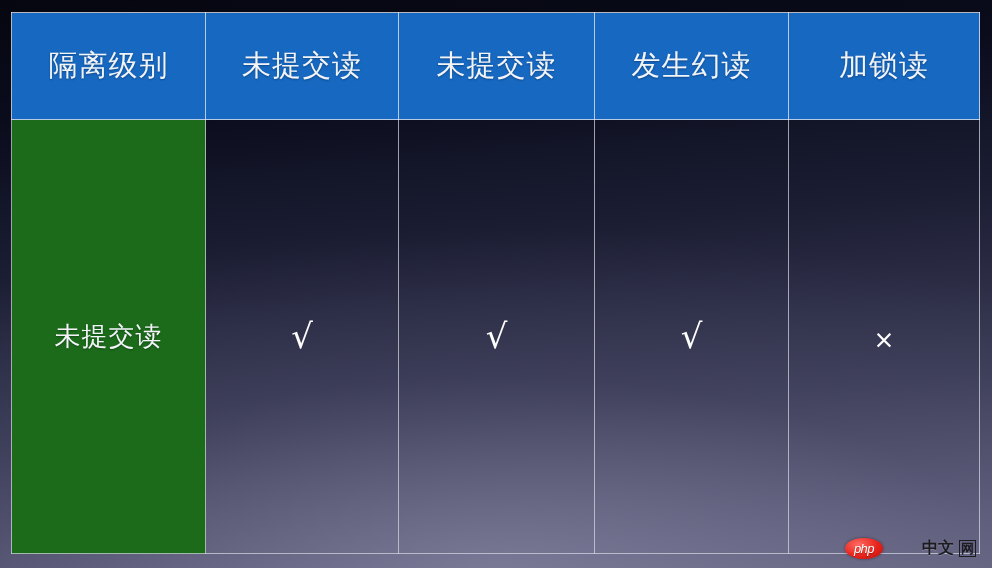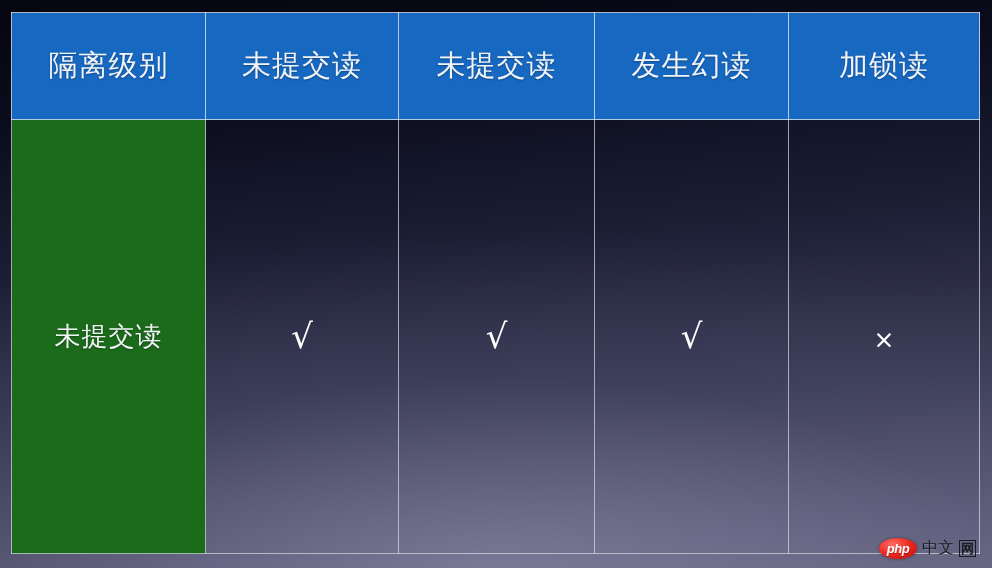--- a/index.html
+++ b/index.html
@@ -85,31 +85,32 @@
   }
   #watermark .php-badge {
     width:38px; height:21px;
     border-radius:50%;
     background:radial-gradient(ellipse at 35% 30%, #ff6a62 0%, #e8231b 55%, #b3120d 100%);
     display:flex; align-items:center; justify-content:center;
     box-shadow:0 0 3px rgba(0,0,0,0.45);
   }
   #watermark .php-badge span {
     color:#fff; font-size:13px; font-style:italic;
-    font-weight:bold; letter-spacing:-0.5px;
+    font-weight:normal; letter-spacing:-0.5px;
     font-family:"Liberation Sans", sans-serif;
     text-shadow:0 1px 1px rgba(0,0,0,0.35);
   }
   #watermark .wm-text {
     color:#1b1b20;
     font-size:16px;
-    font-weight:normal;
+    font-weight:bold;
     letter-spacing:0px;
     font-family:"DejaVu Sans", sans-serif;
     text-shadow:0 1px 0 rgba(255,255,255,0.18);
+    margin-left:34px;
   }
   #watermark .wm-boxed {
     color:#1b1b20;
     font-size:13px;
     font-weight:bold;
     border:1.5px solid #1b1b20;
     padding:0 1px;
     line-height:15px;
     display:inline-block;
     font-family:"DejaVu Sans", sans-serif;

